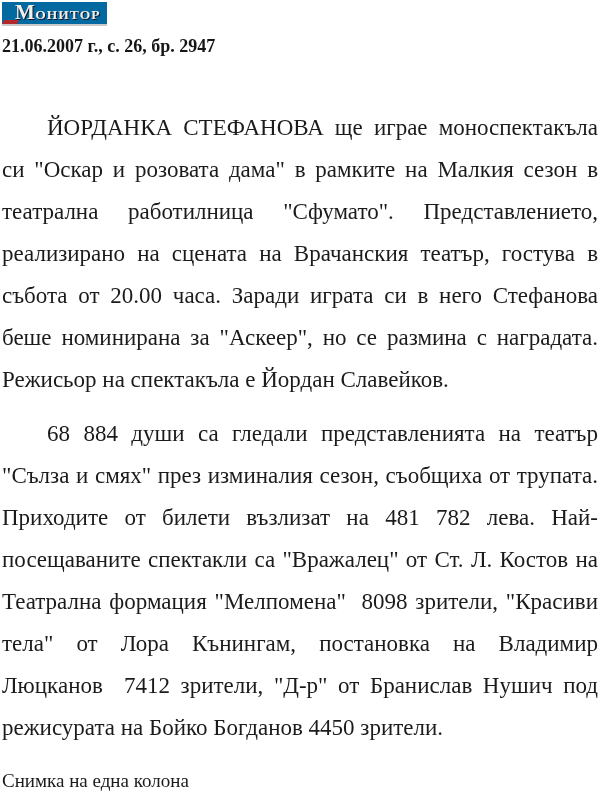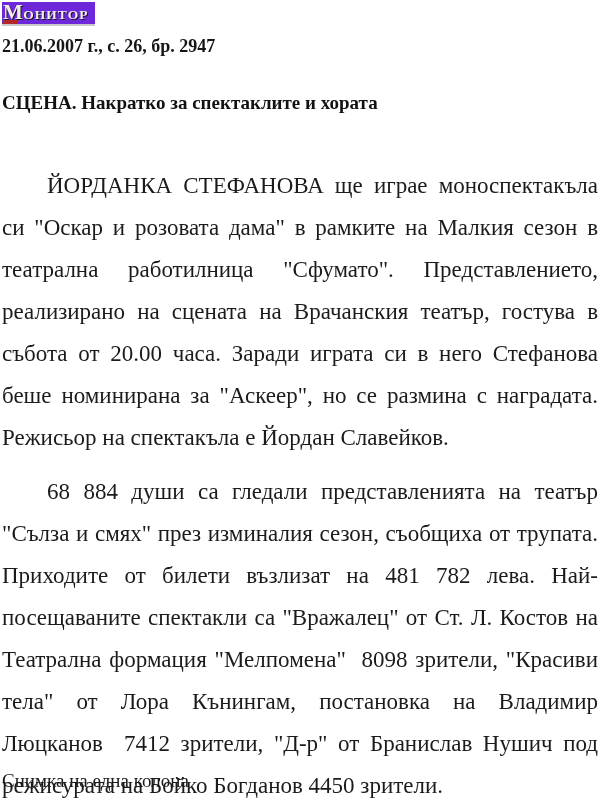--- a/index.html
+++ b/index.html
@@ -18,23 +18,23 @@
   .page {
     padding: 2px 2px 0 2px;
     box-sizing: border-box;
     width: 600px;
     height: 800px;
   }
   
   .logo {
     display: inline-block;
     position: relative;
-    background: #6d28d9;
+    background: #0369a1;
     color: #f2efe7;
-    padding: 0 7px 2px 1px;
+    padding: 0 7px 2px 13px;
     border-bottom: 2px solid #c9c9c9;
     line-height: 20px;
     height: 20px;
     white-space: nowrap;
     font-weight: bold;
   }
   .logo-m {
     font-size: 21px;
     letter-spacing: 0.5px;
     text-shadow: 1px 1px 0 #14132b;
@@ -100,21 +100,20 @@
 
 <div class="page">
 
   <div class="logo">
     <span class="logo-m">М</span><span class="logo-rest">онитор</span>
     <span class="logo-accent"></span>
   </div>
 
   <div class="meta">21.06.2007 г., с. 26, бр. 2947</div>
 
-  <div class="headline">СЦЕНА. Накратко за спектаклите и хората</div>
 
   <div class="article">
     <p>ЙОРДАНКА СТЕФАНОВА ще играе моноспектакъла си "Оскар и розовата дама" в рамките на Малкия сезон в театрална работилница "Сфумато". Представлението, реализирано на сцената на Врачанския театър, гостува в събота от 20.00 часа. Заради играта си в него Стефанова беше номинирана за "Аскеер", но се размина с наградата. Режисьор на спектакъла е Йордан Славейков.</p>
     <p>68 884 души са гледали представленията на театър "Сълза и смях" през изминалия сезон, съобщиха от трупата. Приходите от билети възлизат на 481 782 лева. Най-посещаваните спектакли са "Вражалец" от Ст. Л. Костов на Театрална формация "Мелпомена"&nbsp; 8098 зрители, "Красиви тела" от Лора Кънингам, постановка на Владимир Люцканов&nbsp; 7412 зрители, "Д-р" от Бранислав Нушич под режисурата на Бойко Богданов 4450 зрители.</p>
   </div>
 
   <div class="caption">Снимка на една колона</div>
 
 </div>
 

